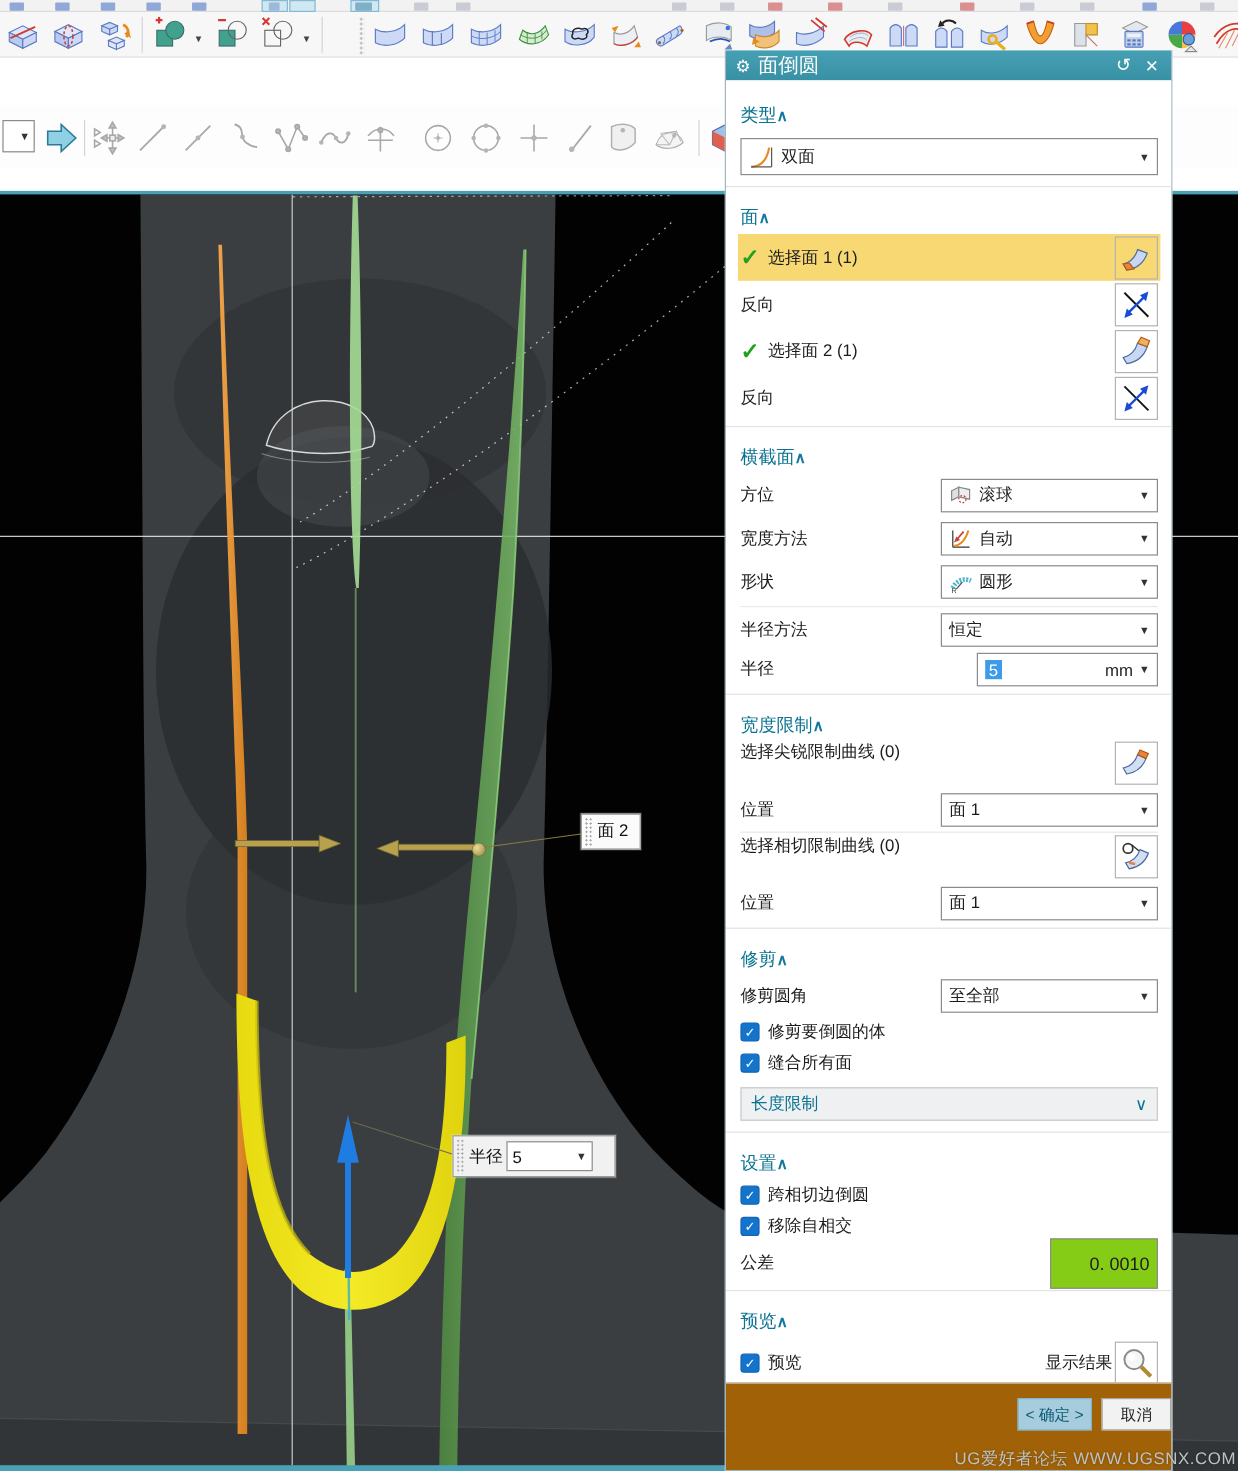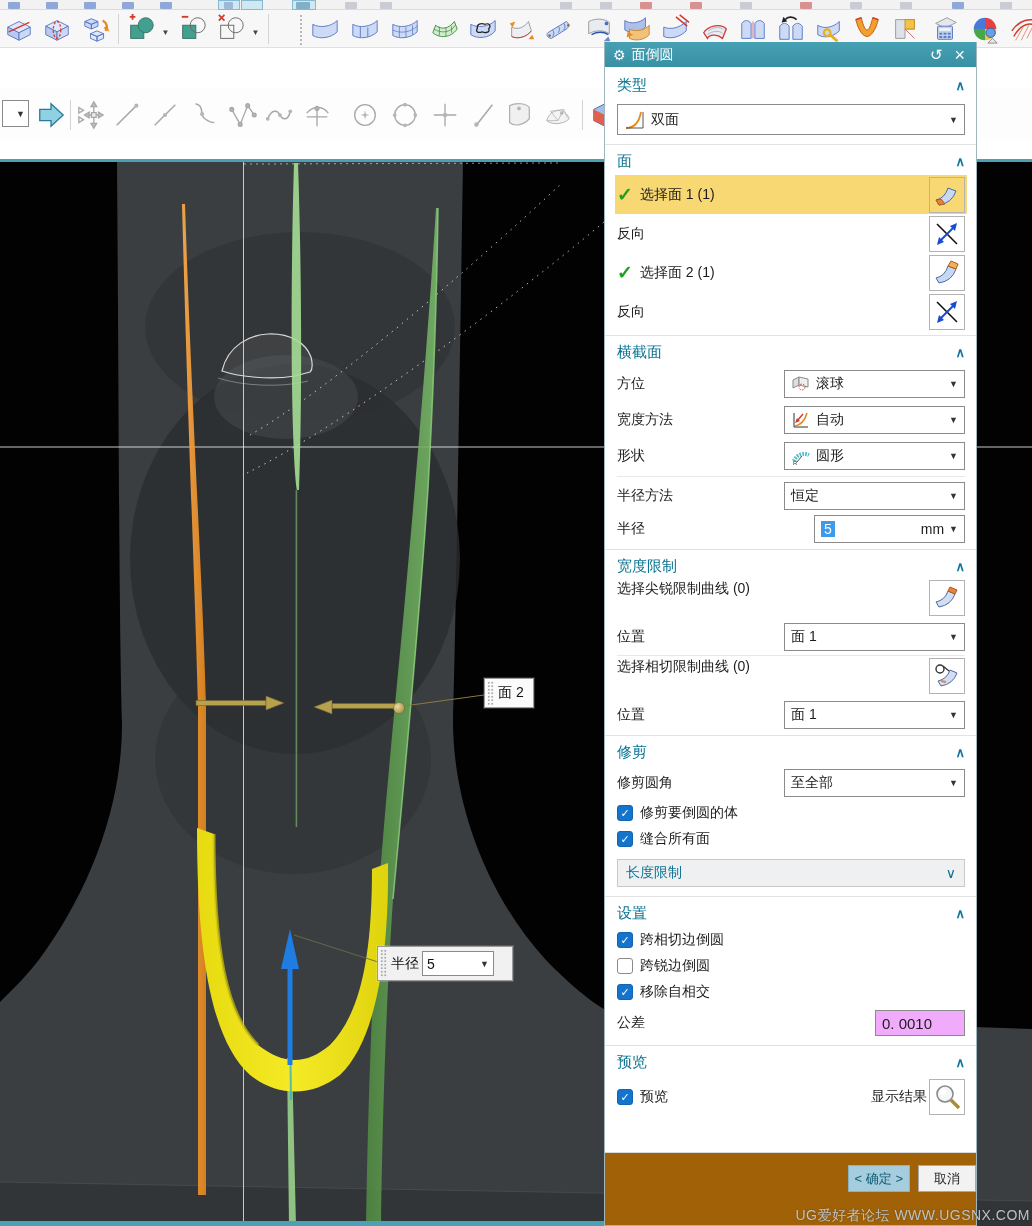--- a/index.html
+++ b/index.html
@@ -29,42 +29,42 @@
   .handle{width:7px;align-self:stretch;margin:2px;background:radial-gradient(circle,#a8a8a8 .8px,transparent 1px);background-size:3.5px 3.5px;}
   #face2-tag{left:484px;top:678px;width:50px;height:30px;font-size:14px;color:#111;gap:2px;padding-right:4px;}
   #radius-tag{left:377px;top:946px;width:136px;height:35px;background:#f1f1f1;font-size:14px;color:#111;}
   #radius-tag .rt-input{width:72px;height:25px;border:1px solid #8a8a8a;background:#fff;margin-left:3px;display:flex;align-items:center;padding:0 4px;justify-content:space-between;}
   
   #dlg{left:604px;top:42px;width:373px;height:1184px;z-index:10;display:flex;flex-direction:column;background:#fff;border:1px solid #9fb6bd;border-top:none;}
   #dlg-title{height:25px;background:linear-gradient(#46a0b4,#3890a4);color:#fff;display:flex;align-items:center;padding:0 8px;font-size:14px;gap:6px;flex:none;}
   #dlg-title .t-sp{flex:1;}
   #dlg-title .t-btn{cursor:pointer;font-size:15px;line-height:1;padding:0 3px;}
   #dlg-body{flex:1;background:#fff;padding:4px 11px 0 12px;overflow:hidden;font-size:14px;color:#1c1c1c;}
-  .hdr{display:flex;align-items:center;justify-content:space-between;height:27px;color:#0a7391;font-size:15px;margin-top:1px;}
+  .hdr{display:flex;align-items:center;justify-content:flex-start;height:27px;color:#0a7391;font-size:15px;margin-top:12px;}
   .hdr .chev{font-size:13px;font-weight:bold;color:#1477a0;cursor:pointer;}
   .gsep{border-top:1px solid #e2e2e2;margin:4px -12px 3px;}
   .dd{height:28px;border:1px solid #8b8b8b;background:#fff;display:flex;align-items:center;padding:0 6px;gap:5px;cursor:pointer;}
   .dd .sp{flex:1;}
   .dd .arr{font-size:9px;color:#333;}
   .dd-full{margin:5px 0 9px;height:31px;}
   .f-row{display:flex;align-items:center;justify-content:space-between;height:36px;}
   .f-row .dd{width:181px;}
   .face-row{display:flex;align-items:center;height:39px;gap:7px;}
   .face-row.hl{background:#f8d873;margin:0 -2px;padding:0 2px;}
   .gcheck{color:#1fa01f;font-size:19px;font-weight:bold;}
   .spacer{flex:1;}
   .icon-btn{width:36px;height:36px;border:1px solid #b3b3b3;background:#fff;display:flex;align-items:center;justify-content:center;cursor:pointer;flex:none;}
   .icon-btn svg{width:30px;height:30px;}
   .rev-row{display:flex;align-items:center;justify-content:space-between;height:39px;}
   .isep{border-top:1px solid #e8e8e8;margin:2px 0;}
   .cb-row{display:flex;align-items:center;gap:7px;height:26px;cursor:pointer;}
   .cb{width:16px;height:16px;border:1px solid #8a8a8a;border-radius:3px;background:#fff;flex:none;display:flex;align-items:center;justify-content:center;font-size:11px;color:#fff;}
   .cb.on{background:#1474cc;border-color:#1265b5;}
   .bar-collapsed{height:28px;background:#eef0f1;border:1px solid #c9c9c9;display:flex;align-items:center;justify-content:space-between;padding:0 8px;color:#0a7391;margin-top:7px;cursor:pointer;}
-  .num-input{height:26px;border:1px solid #8b8b8b;background:#f0abfc;display:flex;align-items:center;padding:0 6px;font-size:15px;}
+  .num-input{height:42px;border:1px solid #8b8b8b;background:#84cc16;display:flex;align-items:center;justify-content:flex-end;padding:0 6px;font-size:15px;}
   .sel5{background:#3d9be9;color:#fff;padding:0 3px;font-size:14px;}
   #dlg-footer{flex:none;height:73px;background:#a16207;border-top:1px solid #d8d8d8;display:flex;align-items:flex-start;justify-content:flex-end;gap:8px;padding:12px 0 0 0;}
   .btn{height:27px;min-width:58px;display:flex;align-items:center;justify-content:center;font-size:13px;cursor:pointer;padding:0 6px;}
   .btn.ok{background:#a6cddd;border:1px solid #84b4c8;color:#0d5a75;}
   .btn.cancel{background:#f2f2f2;border:1px solid #a8a8a8;color:#222;}
   #watermark{right:2px;bottom:1px;z-index:20;color:#bfc2c2;font-size:14px;letter-spacing:.5px;text-shadow:0 0 2px rgba(0,0,0,.35);}
   .lblrow{display:flex;align-items:flex-start;justify-content:space-between;min-height:40px;}
 </style>
 </head>
 <body>
@@ -487,21 +487,21 @@
         <svg viewBox="0 0 32 32">
           <path d="M4 10 L16 4 L28 10 L28 22 L16 28 L4 22 Z" fill="#9fc0ea" stroke="#4a6ab0"></path>
           <path d="M4 10 L4 22 L16 28 L16 16 Z" fill="#e06050"></path>
         </svg>
       </div>
   </div>
 
   <div id="dlg" class="abs">
     <div id="dlg-title">
       <span>⚙</span>
-      <span style="font-size:14px">面倒圆</span>
+      <span style="font-size:17px">面倒圆</span>
       <span class="t-sp"></span>
       <span class="t-btn">↺</span>
       <span class="t-btn" style="font-size:18px">×</span>
     </div>
     <div id="dlg-body">
 
       <div class="hdr">
         <span>类型</span>
         <span class="chev">∧</span>
       </div>
@@ -699,24 +699,20 @@
       </div>
       <div class="gsep" style="margin-top:9px"></div>
 
       <div class="hdr">
         <span>设置</span>
         <span class="chev">∧</span>
       </div>
       <div class="cb-row">
         <span class="cb on">✓</span>
         <span>跨相切边倒圆</span>
-      </div>
-      <div class="cb-row">
-        <span class="cb"></span>
-        <span>跨锐边倒圆</span>
       </div>
       <div class="cb-row">
         <span class="cb on">✓</span>
         <span>移除自相交</span>
       </div>
       <div class="f-row" style="height:36px">
         <span>公差</span>
         <span class="num-input" style="width:90px">
           <span>0. 0010</span>
         </span>

